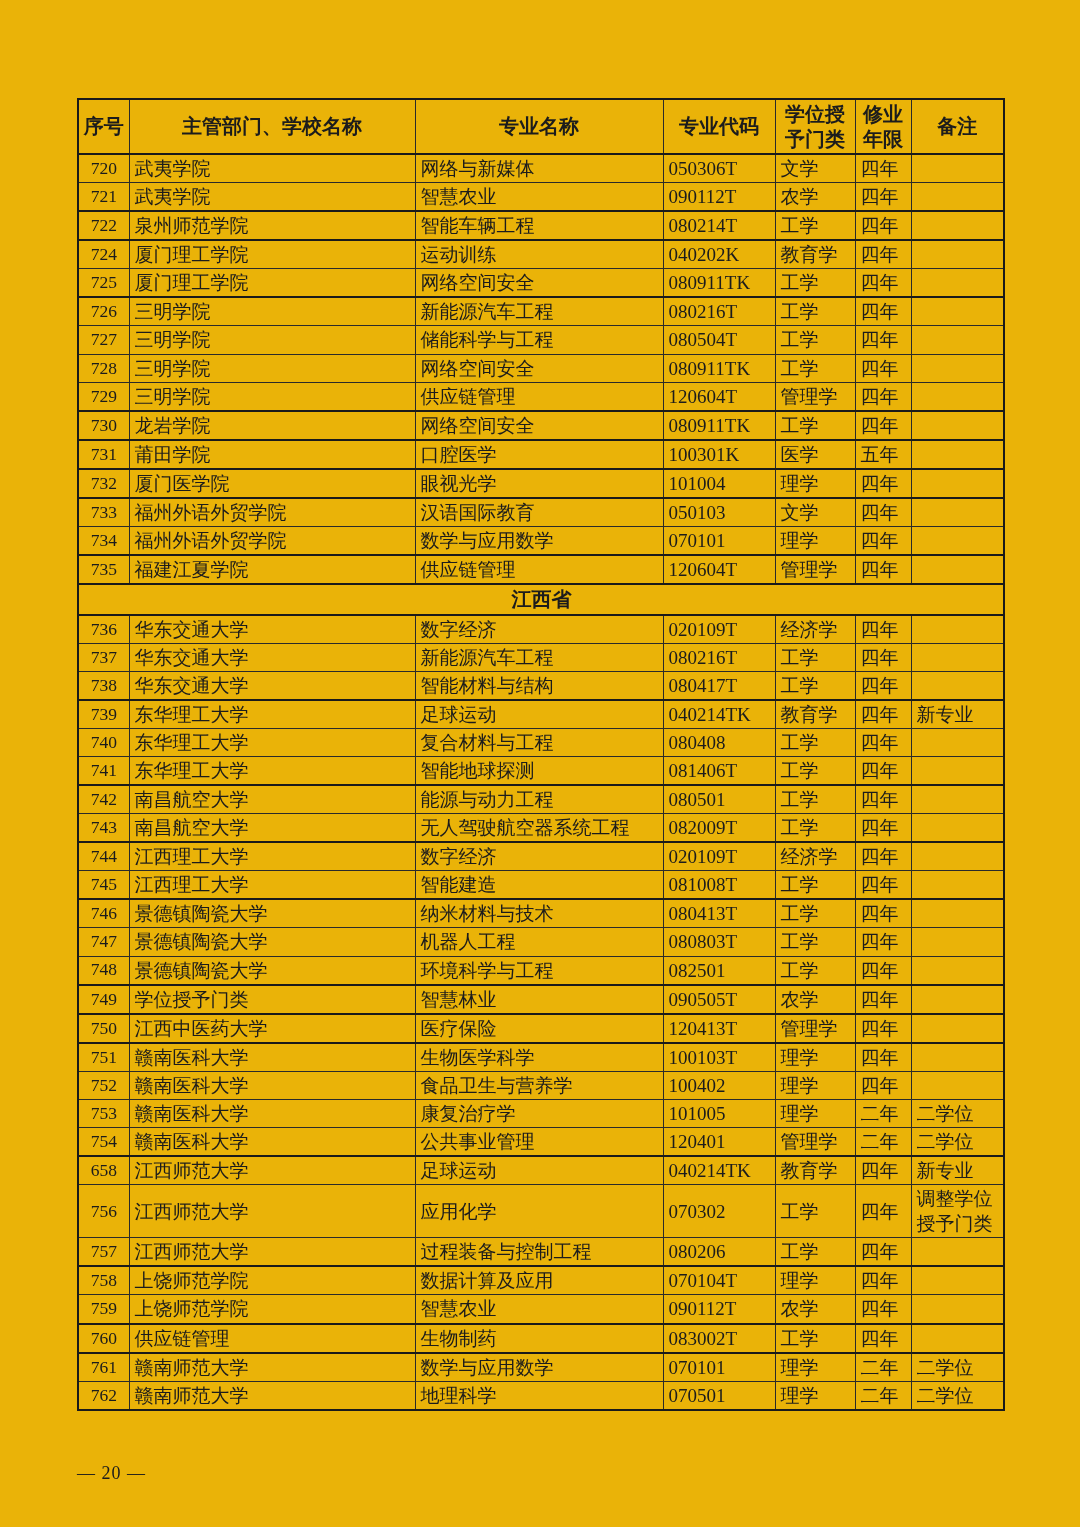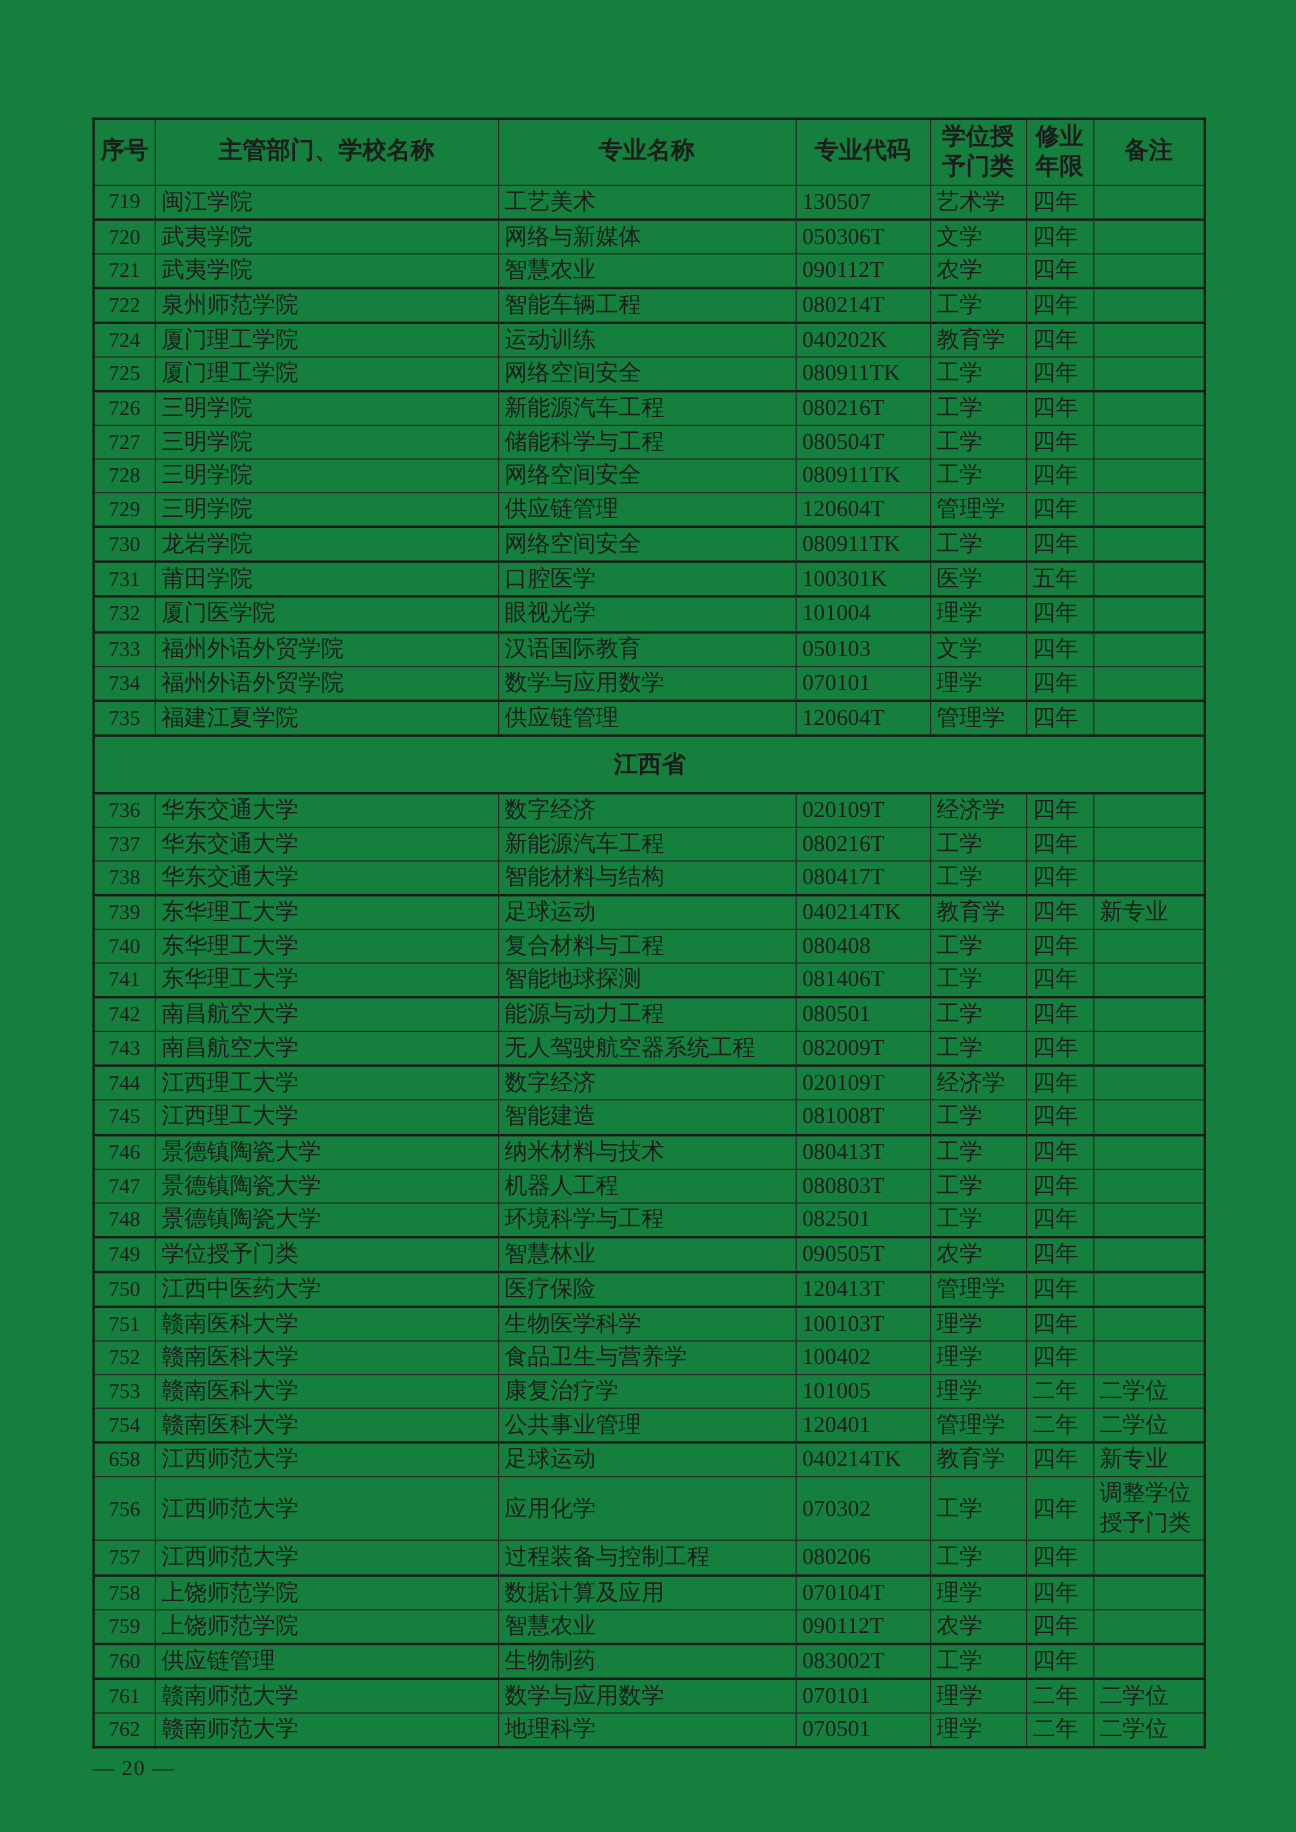--- a/index.html
+++ b/index.html
@@ -8,21 +8,21 @@
     background: #ffffff;
     width: 1080px;
     height: 1527px;
     font-family: "Liberation Serif", "DejaVu Serif", serif;
     color: #1c1c1c;
   }
   .page {
     position: relative;
     width: 1080px;
     height: 1527px;
-    background: #15803d;
+    background: #eab308;
     overflow: hidden;
   }
   table.majors {
     position: absolute;
     left: 77px;
     top: 98px;
     width: 926px;
     border-collapse: collapse;
     table-layout: fixed;
     border: 2px solid #1a1a1a;
@@ -56,21 +56,21 @@
     font-size: 17.5px;
     padding: 1px 2px;
   }
   tbody tr.group-start td {
     border-top: 2px solid #1a1a1a;
   }
   tbody tr.section-row td {
     text-align: center;
     font-weight: bold;
     font-size: 20px;
-    height: 48px;
+    height: 30px;
     border-top: 2px solid #1a1a1a;
     border-bottom: 2px solid #1a1a1a;
     margin-top: 24px;
   }
   .page-footer {
     position: absolute;
     left: 77px;
     top: 1463px;
     font-size: 18px;
     letter-spacing: 1px;
@@ -97,29 +97,20 @@
         <th>序号</th>
         <th>主管部门、学校名称</th>
         <th>专业名称</th>
         <th>专业代码</th>
         <th>学位授予门类</th>
         <th>修业年限</th>
         <th>备注</th>
       </tr>
     </thead>
     <tbody>
-        <tr>
-          <td class="col-no">719</td>
-          <td class="col-school">闽江学院</td>
-          <td class="col-major">工艺美术</td>
-          <td class="col-code">130507</td>
-          <td class="col-degree">艺术学</td>
-          <td class="col-years">四年</td>
-          <td class="col-note"></td>
-        </tr>
         <tr class="group-start">
           <td class="col-no">720</td>
           <td class="col-school">武夷学院</td>
           <td class="col-major">网络与新媒体</td>
           <td class="col-code">050306T</td>
           <td class="col-degree">文学</td>
           <td class="col-years">四年</td>
           <td class="col-note"></td>
         </tr>
         <tr>

